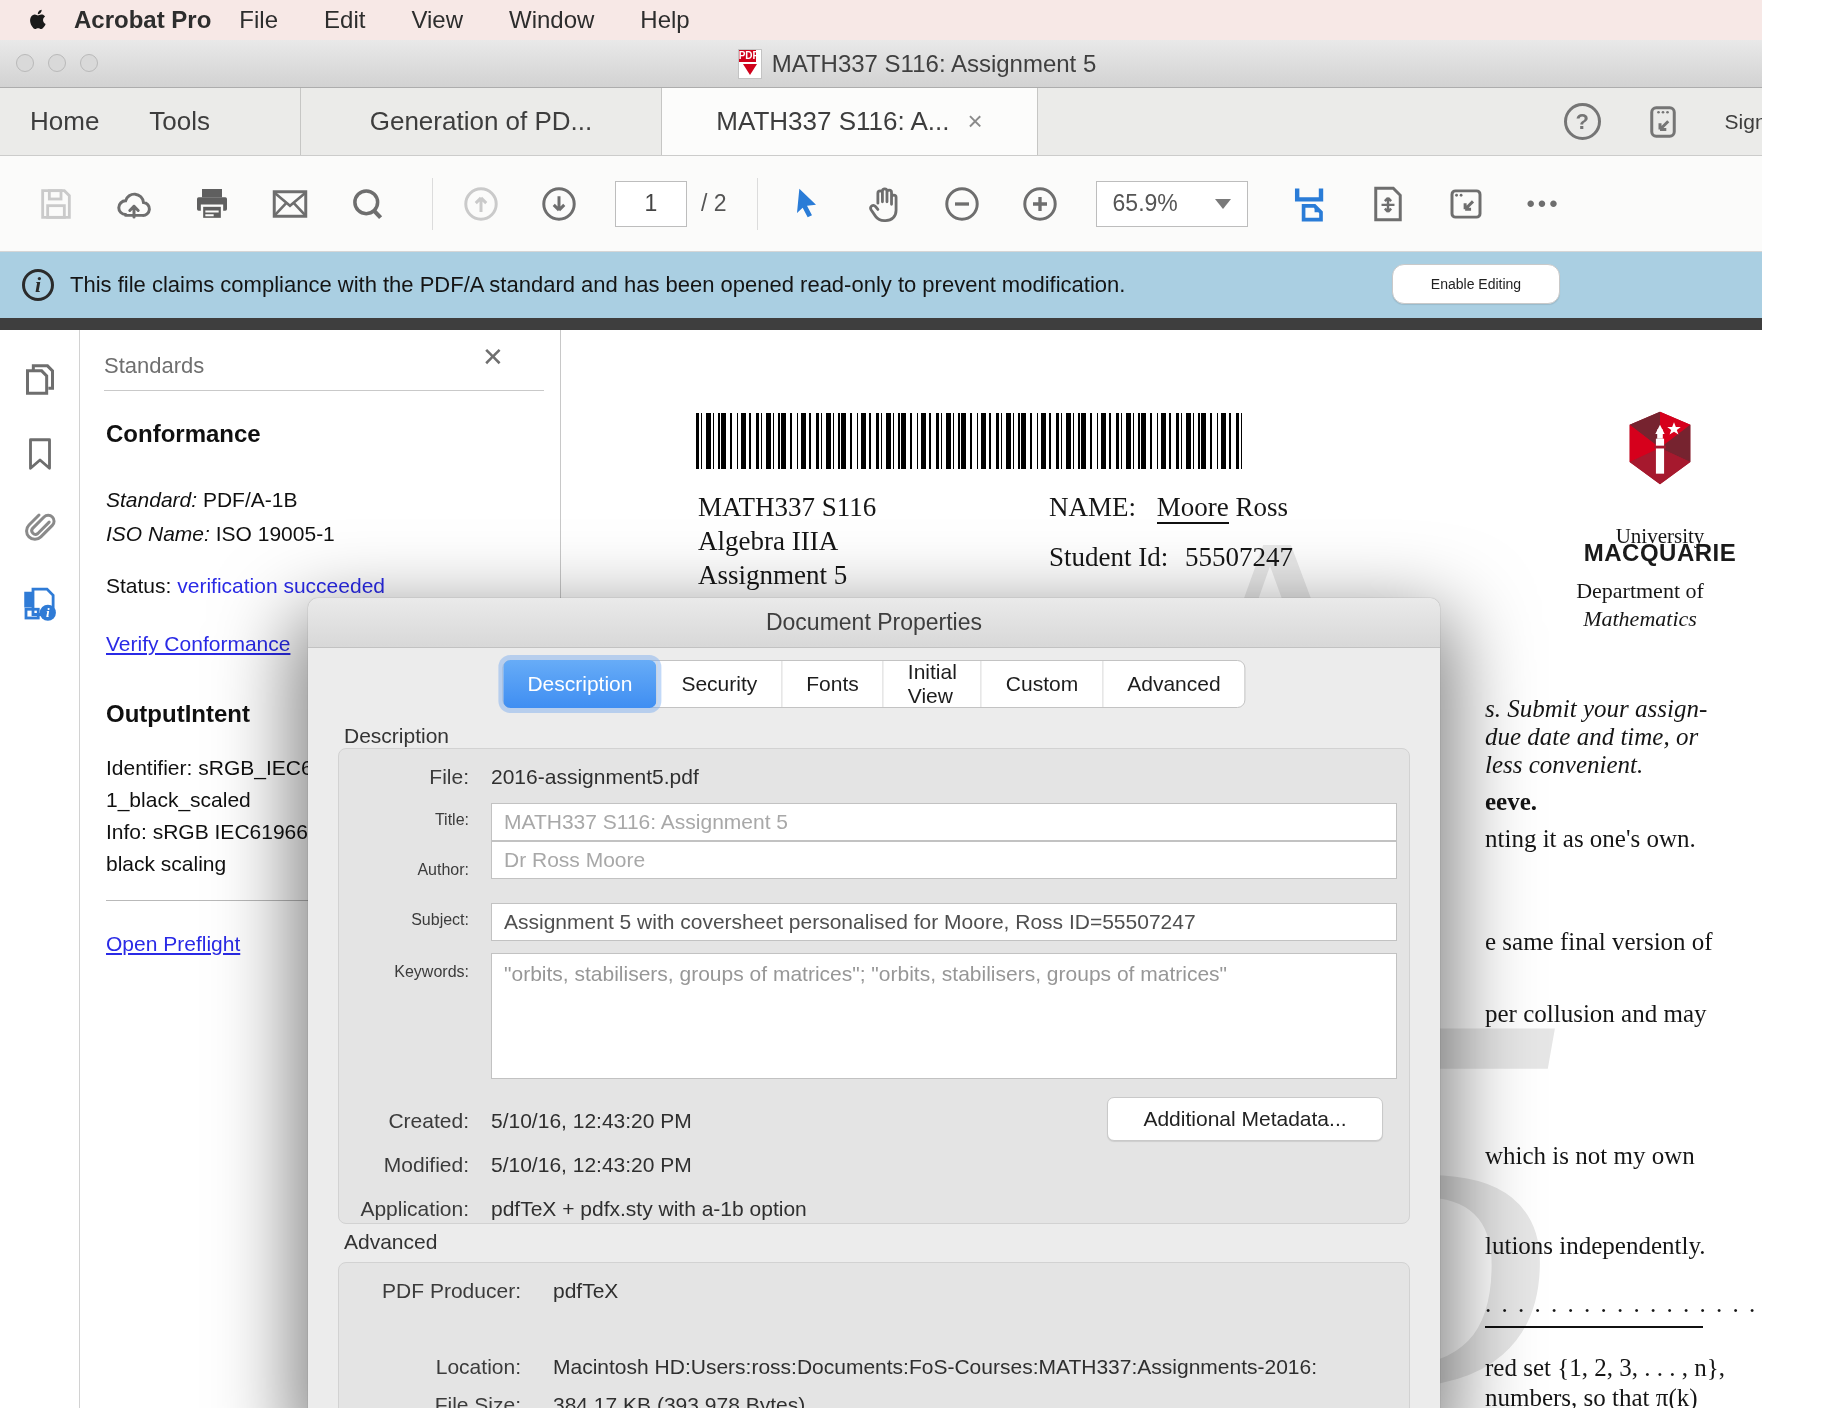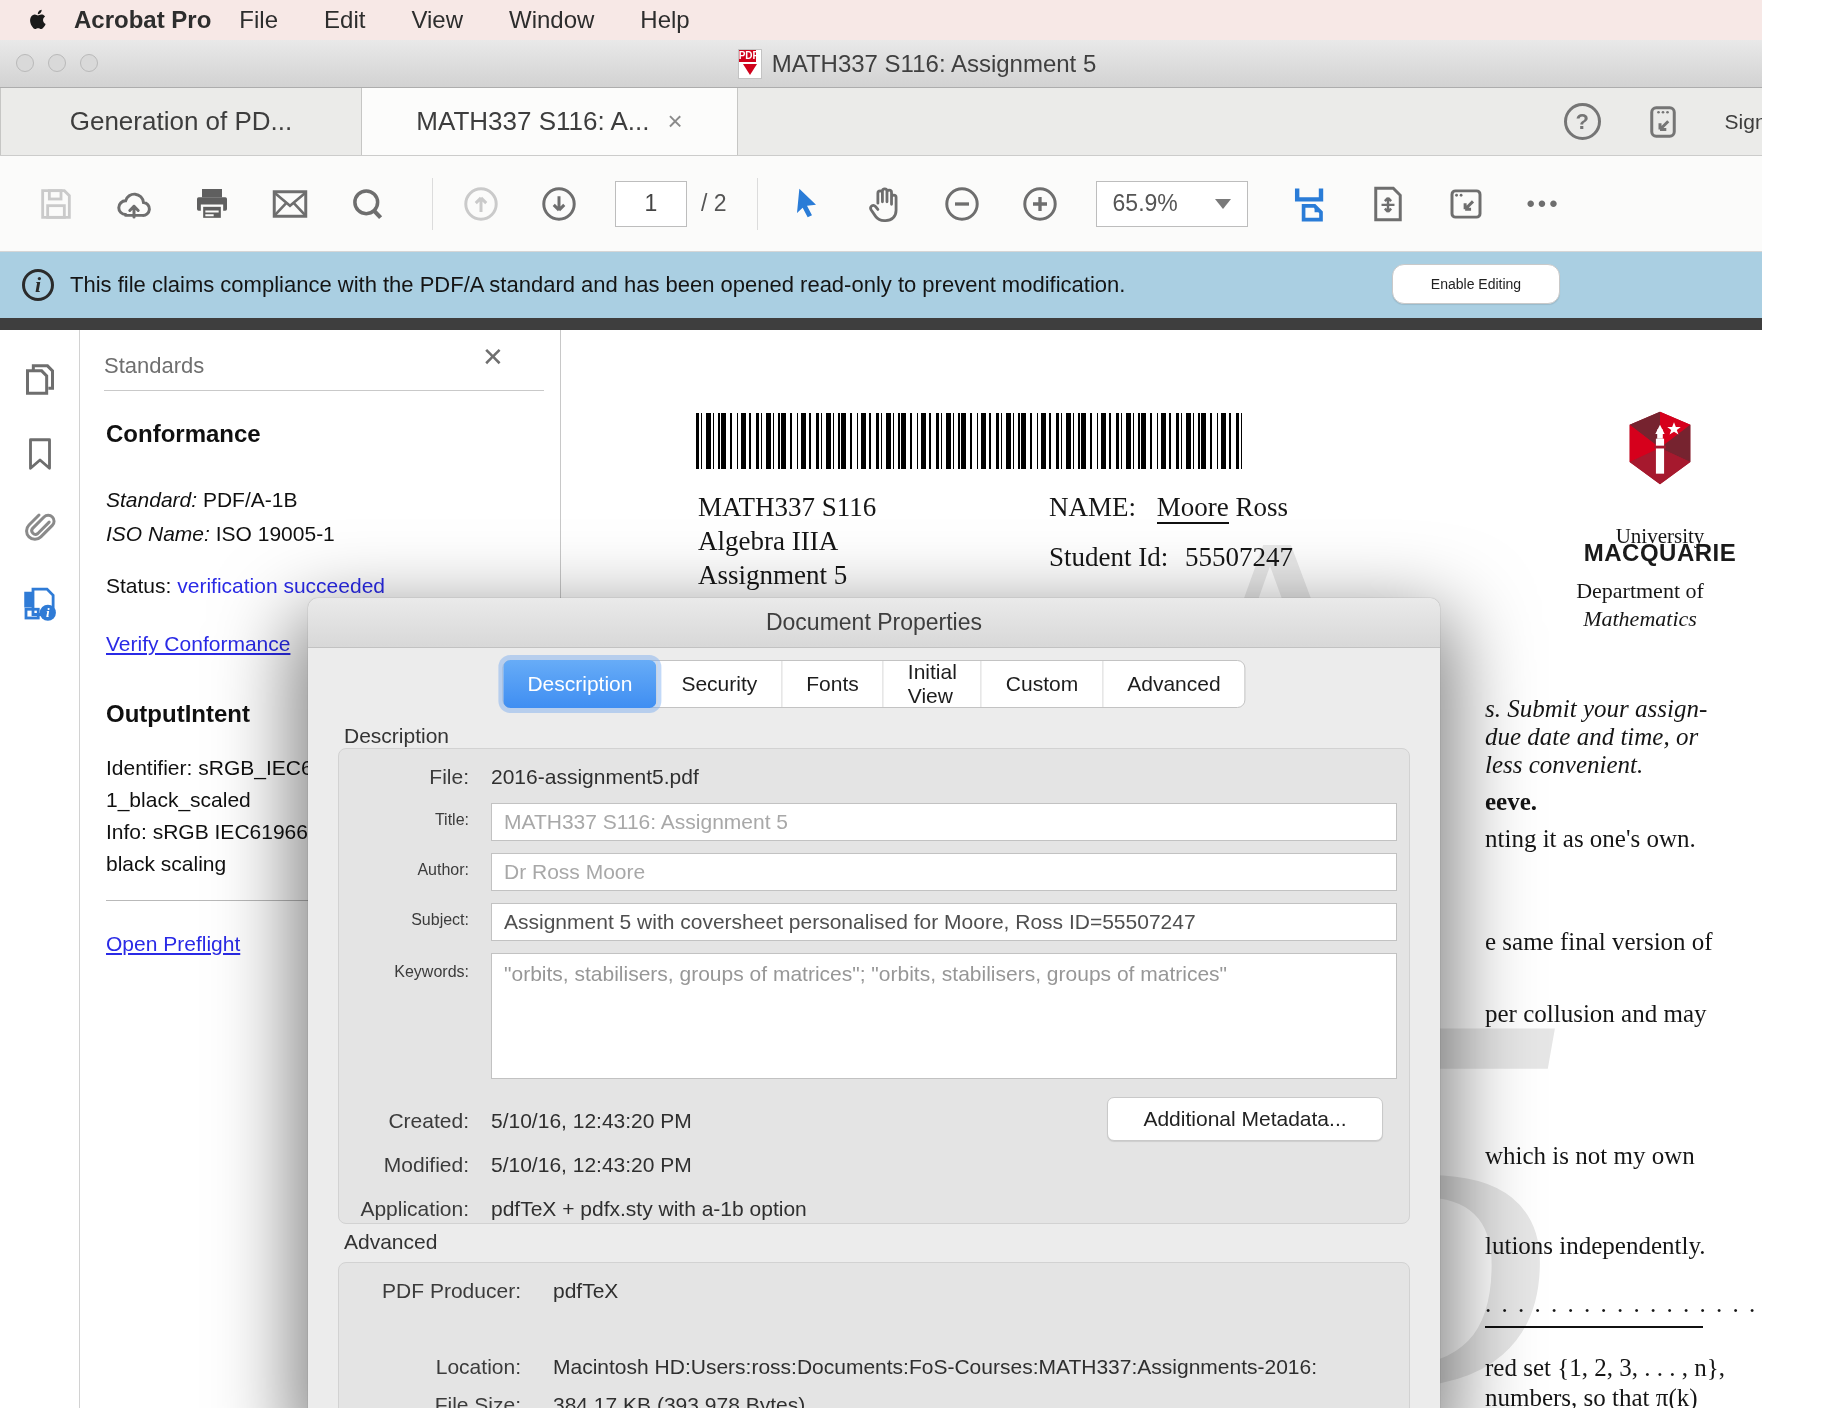--- a/index.html
+++ b/index.html
@@ -159,20 +159,24 @@
     <div class="wintitle">
       <span class="pdfbadge">
         <span class="band">PDF</span>
         <span class="swoosh"></span>
       </span>
       <span>MATH337 S116: Assignment 5</span>
     </div>
   </div>
 
   <div class="tabbar">
+    <div class="tb-left">
+      <span>Home</span>
+      <span>Tools</span>
+    </div>
     <div class="vsep"></div>
     <div class="doc-tab">
       <span>Generation of PD...</span>
     </div>
     <div class="vsep"></div>
     <div class="doc-tab active">
       <span>MATH337 S116: A...</span>
       <span class="closex">×</span>
     </div>
     <div class="tb-right">
@@ -435,21 +439,21 @@
 
     <div class="sectlabel" style="top:126px;">Description</div>
     <div class="groupbox" style="top:150px; height:476px;">
       <div class="row" style="top:16px;">
         <span class="lbl">File:</span>
         <span class="val">2016-assignment5.pdf</span>
       </div>
       <span class="lbl" style="top:62px;">Title:</span>
       <div class="field phcolor" style="top:54px;">MATH337 S116: Assignment 5</div>
       <span class="lbl" style="top:112px;">Author:</span>
-      <div class="field phcolor" style="top:104px;">Dr Ross Moore</div>
+      <div class="field phcolor" style="top:92px;">Dr Ross Moore</div>
       <span class="lbl" style="top:162px;">Subject:</span>
       <div class="field subjcolor" style="top:154px;">Assignment 5 with coversheet personalised for Moore, Ross ID=55507247</div>
       <span class="lbl" style="top:214px;">Keywords:</span>
       <div class="field tall kwcolor" style="top:204px;">"orbits, stabilisers, groups of matrices"; "orbits, stabilisers, groups of matrices"</div>
       <div class="row" style="top:360px;">
         <span class="lbl">Created:</span>
         <span class="val">5/10/16, 12:43:20 PM</span>
       </div>
       <div class="btn meta-btn">
         <span>Additional Metadata...</span>

